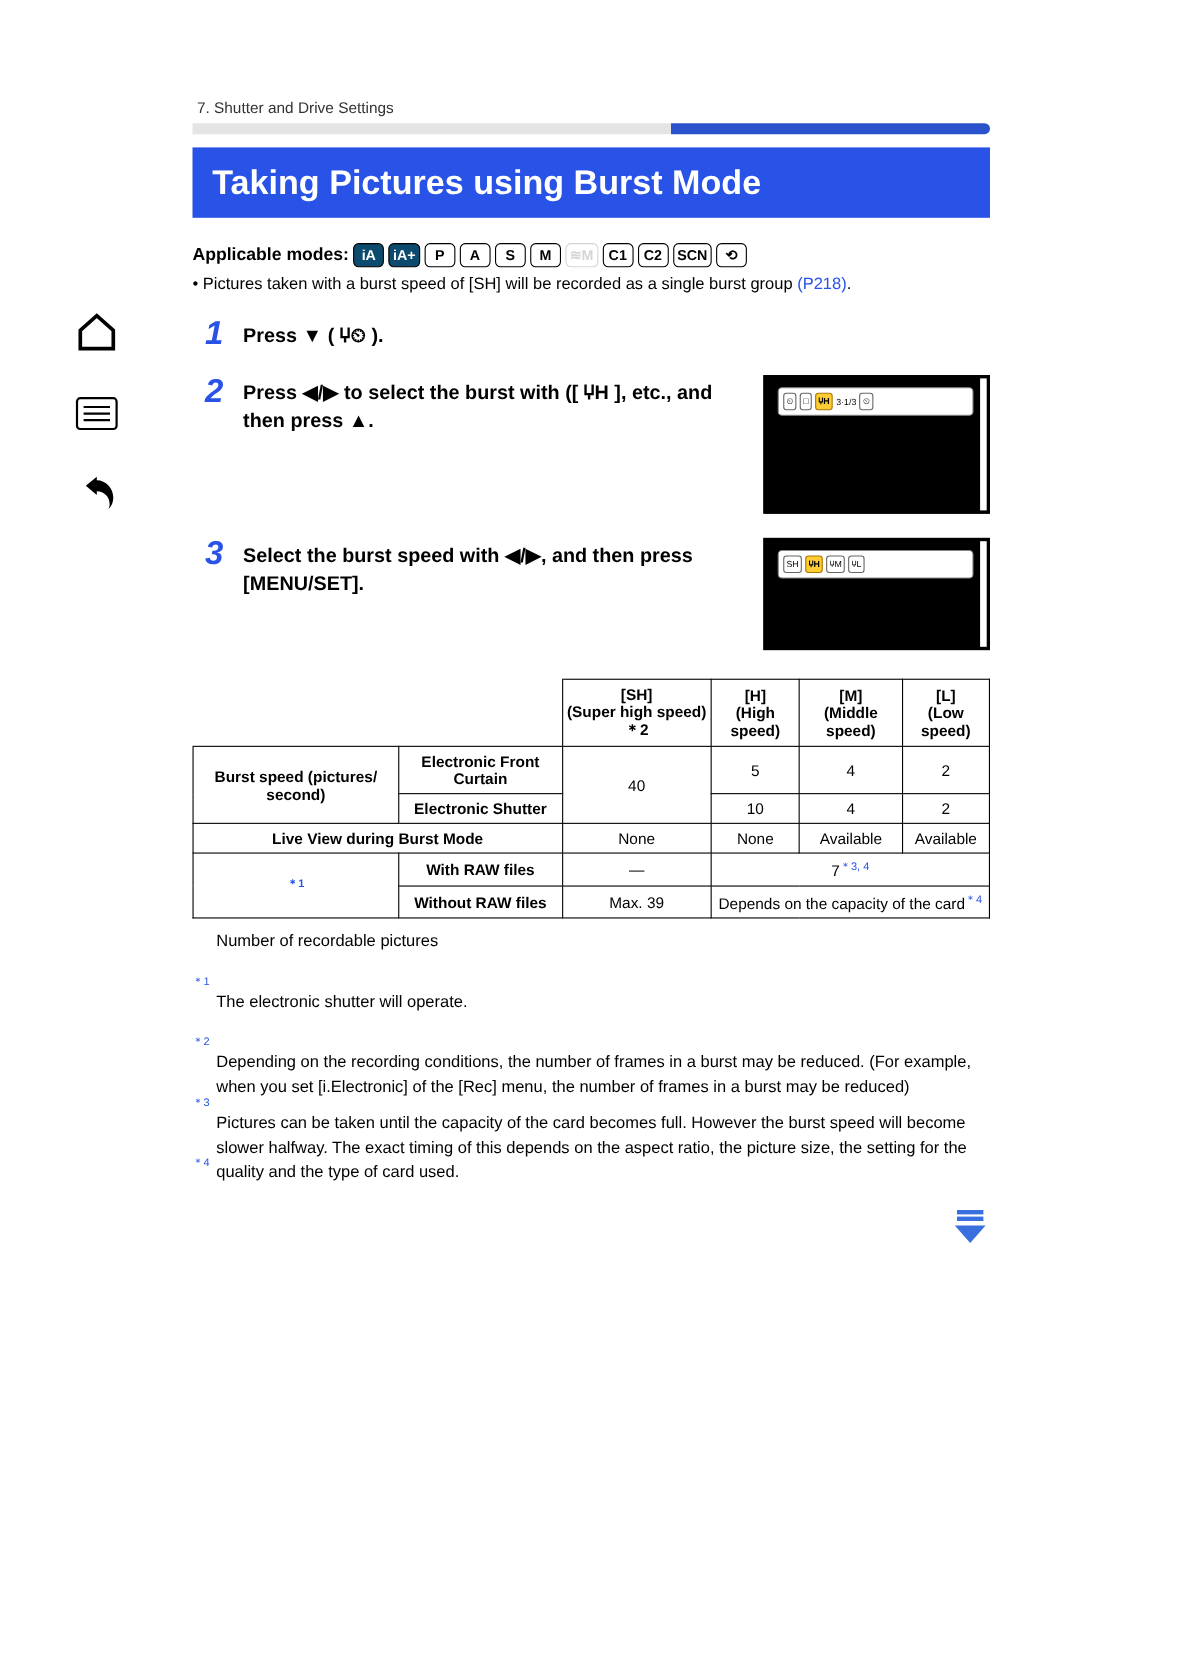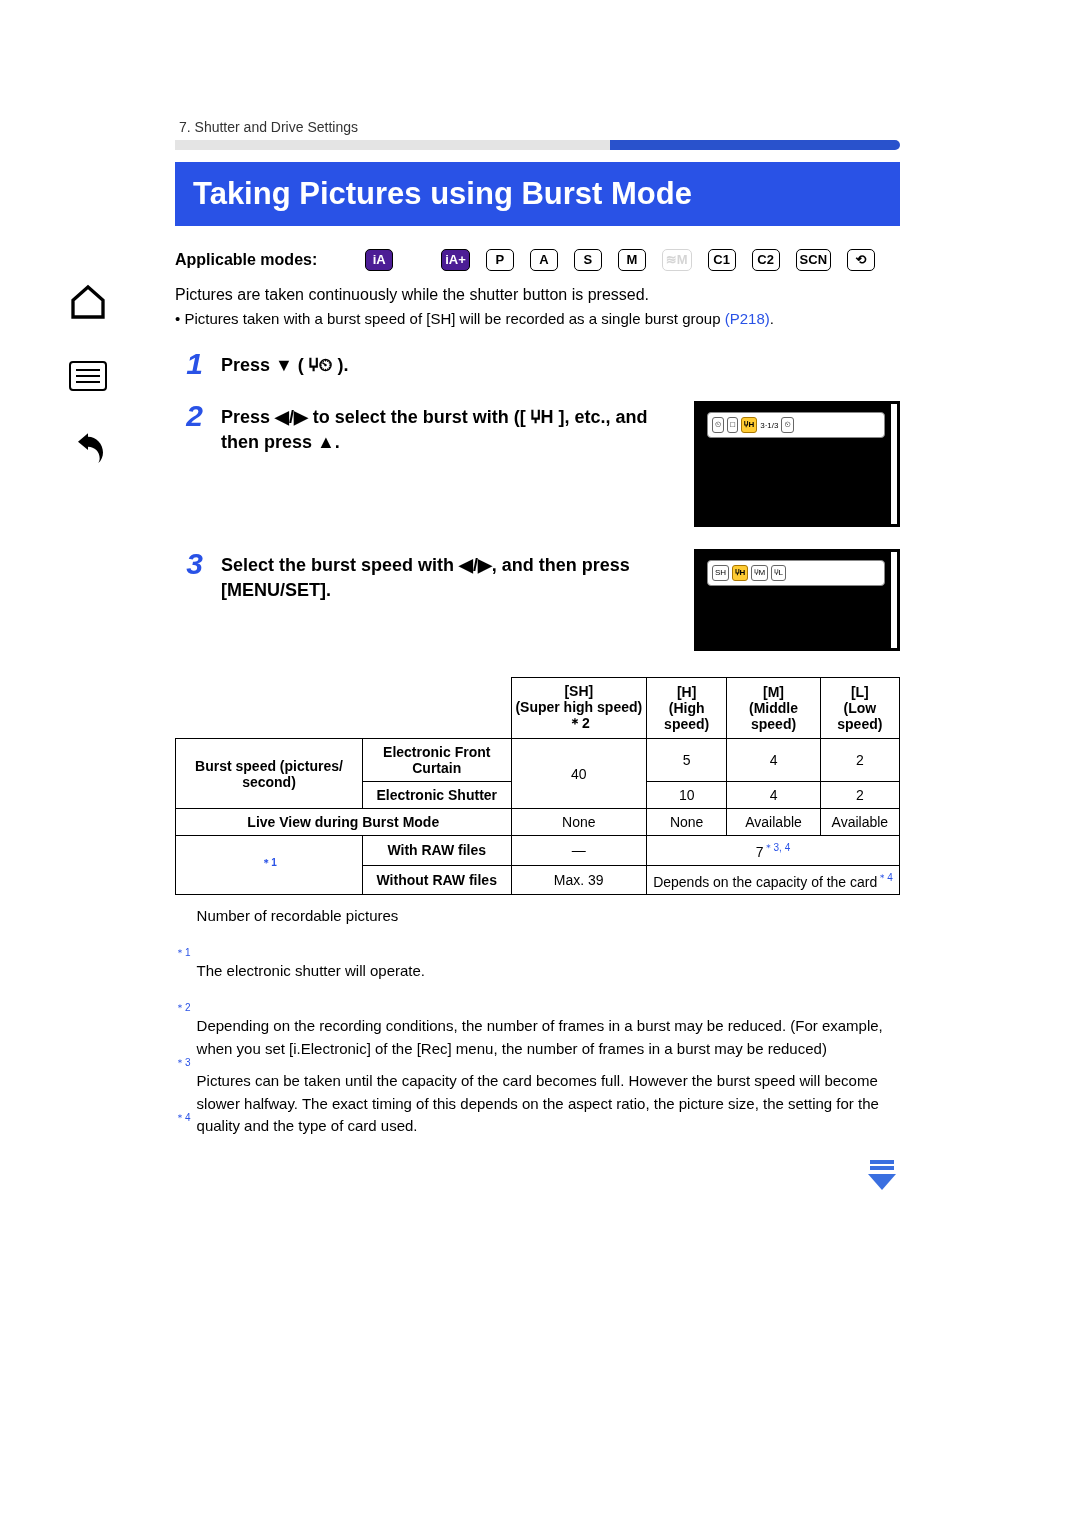--- a/index.html
+++ b/index.html
@@ -29,21 +29,21 @@
     display: flex;
     align-items: center;
     justify-content: center;
   }
   .content {
     flex: 1;
     position: relative;
     padding-right: 180px;
   }
   .breadcrumb-wrap {
-    margin-top: 118px;
+    margin-top: 90px;
     position: relative;
     height: 30px;
   }
   .breadcrumb-bar {
     position: absolute;
     left: 0;
     right: 0;
     height: 10px;
     bottom: -2px;
     background: linear-gradient(to right, #e4e4e4 0%, #e4e4e4 60%, #2952cc 60%, #2952cc 100%);
@@ -67,36 +67,36 @@
   .section {
     margin-top: 22px;
     font-size: 16px;
     line-height: 1.5;
     color: #000;
   }
   .bold { font-weight: bold; }
   .modes-row {
     display: flex;
     align-items: center;
-    gap: 16px;
+    gap: 4px;
     flex-wrap: wrap;
   }
   .mode-box {
     border: 1.5px solid #000;
     border-radius: 5px;
     font-size: 13px;
     font-weight: bold;
     min-width: 20px;
     height: 20px;
     padding: 0 3px;
     text-align: center;
     line-height: 20px;
     background: #fff;
   }
-  .mode-box.dark { background:#4c1d95; color:#fff;margin-left:32px; }
+  .mode-box.dark { background:#0c4a6e; color:#fff; }
   .mode-box.hollow { color:#000; }
   .mode-box.faint { opacity:0.35; border-color:#888; color:#888; background:#fff;}
   .intro { margin-top: 14px; font-size: 16px; }
   .sub { font-size: 15px; margin-top: 6px;}
   .link { color: #2952e6; }
   .step-row {
     display: flex;
     gap: 18px;
     margin-top: 22px;
   }
@@ -211,21 +211,20 @@
       <span class="mode-box hollow">A</span>
       <span class="mode-box hollow">S</span>
       <span class="mode-box hollow">M</span>
       <span class="mode-box faint">≋M</span>
       <span class="mode-box hollow">C1</span>
       <span class="mode-box hollow">C2</span>
       <span class="mode-box hollow">SCN</span>
       <span class="mode-box hollow">⟲</span>
     </div>
 
-    <div class="intro">Pictures are taken continuously while the shutter button is pressed.</div>
     <div class="sub">
       <span>• Pictures taken with a burst speed of [SH] will be recorded as a single burst group </span><span class="link">(P218)</span><span>.</span>
     </div>
 
     <div class="step-row">
       <div class="step-num">1</div>
       <div class="step-text">Press ▼ ( 🝘⏲ ).</div>
     </div>
 
     <div class="step-row">

